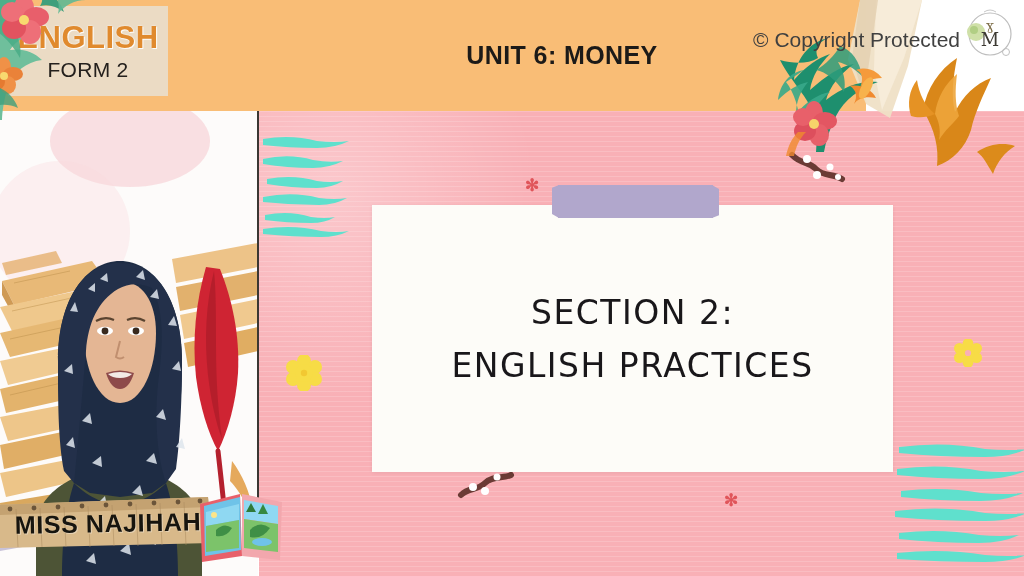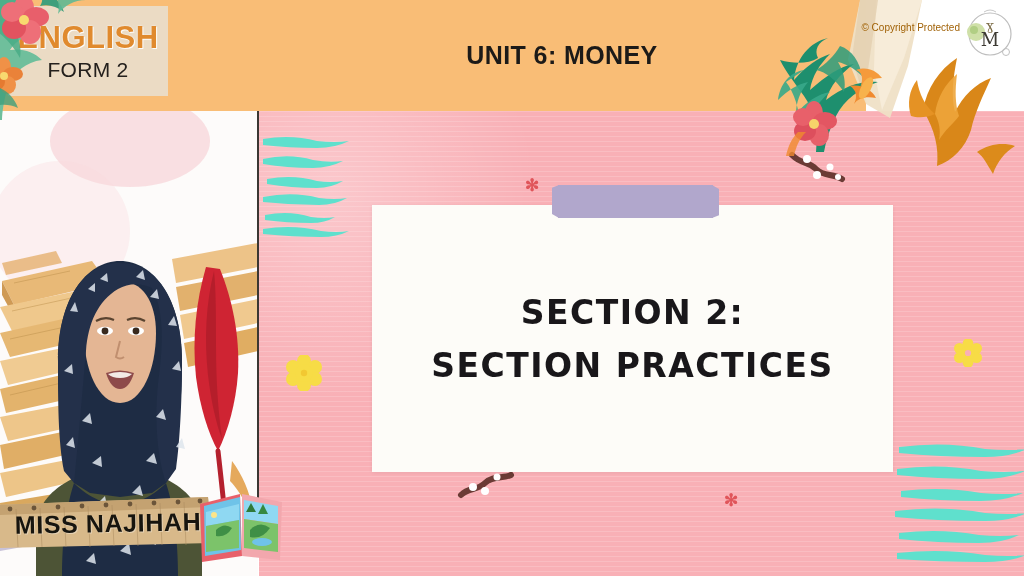--- a/index.html
+++ b/index.html
@@ -50,22 +50,22 @@
   }
 
   
   .tl-leaves { position:absolute; left:-6px; top:-10px; width:96px; height:130px; z-index:8; }
   .tr-leaves { position:absolute; left:770px; top:36px; width:120px; height:122px; z-index:9; }
   .tr-paper  { position:absolute; left:830px; top:0px;  width:110px; height:118px; z-index:5; }
   .tr-amber  { position:absolute; left:905px; top:48px; width:118px; height:130px; z-index:9; }
 
   
   .copyright {
-    position:absolute; right:64px; top:22px; z-index:12;
-    font-size:10px; color:#a16207; white-space:nowrap;
+    position:absolute; right:64px; top:28px; z-index:12;
+    font-size:21px; color:#404040; white-space:nowrap;
   }
   .logo-mark {
     position:absolute; right:10px; top:8px; width:52px; height:52px; z-index:12;
   }
 
   
   .cam {
     position:absolute; left:0; top:111px; width:258px; height:465px;
     background:#fdfbfa; overflow:hidden;
   }
@@ -129,21 +129,21 @@
   }
   .tape:before { left:-6px; clip-path:polygon(0 8%,100% 0,100% 100%,0 88%); }
   .tape:after  { right:-6px; clip-path:polygon(0 0,100% 12%,100% 92%,0 100%); }
 
   .card-inner {
     position:absolute; inset:0; display:flex; flex-direction:column;
     align-items:center; justify-content:center; gap:14px;
   }
   .card-line1, .card-line2 {
     font-family:"DejaVu Sans", sans-serif;
-    font-weight:bold; color:#19171a; letter-spacing:1.5px;
+    font-weight:normal; color:#19171a; letter-spacing:1.5px;
     text-align:center;
   }
   .card-line1 { font-size:33px; }
   .card-line2 { font-size:33px; }
 </style>
 </head>
 <body>
 
 <div class="stage">
 
@@ -431,18 +431,18 @@
       <circle cx="42" cy="8" r="3.5" fill="#fff"></circle>
     </svg>
 
     <div class="ast" style="left:266px; top:66px;">✻</div>
     <div class="ast" style="left:465px; top:381px;">✻</div>
   </div>
 
   <div class="card">
     <div class="card-inner">
       <div class="card-line1">SECTION 2:</div>
-      <div class="card-line2">SECTION PRACTICES</div>
+      <div class="card-line2">ENGLISH PRACTICES</div>
     </div>
   </div>
   <div class="tape"></div>
 
 </div>
 
 </body></html>

